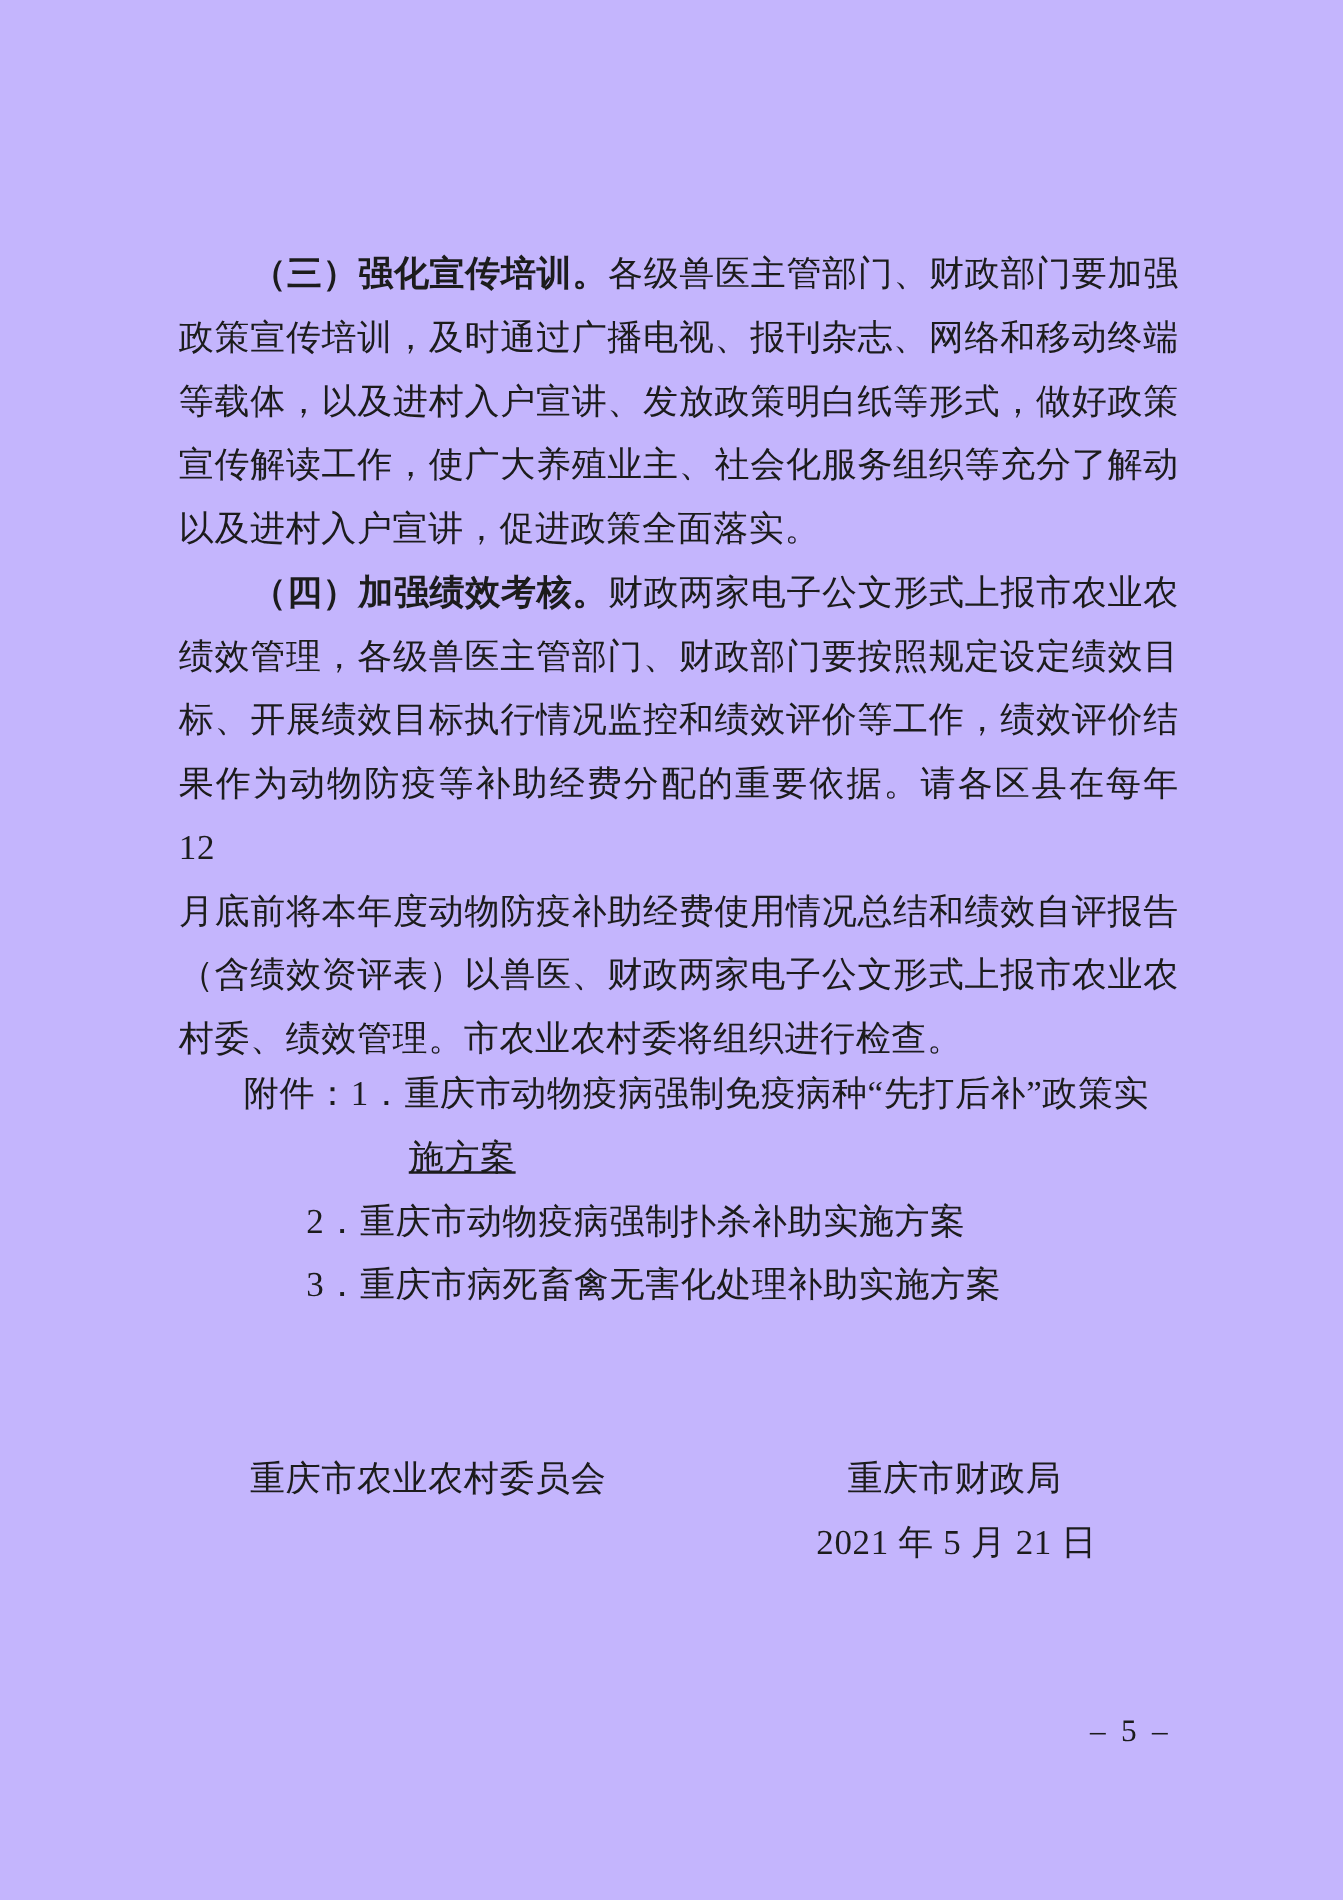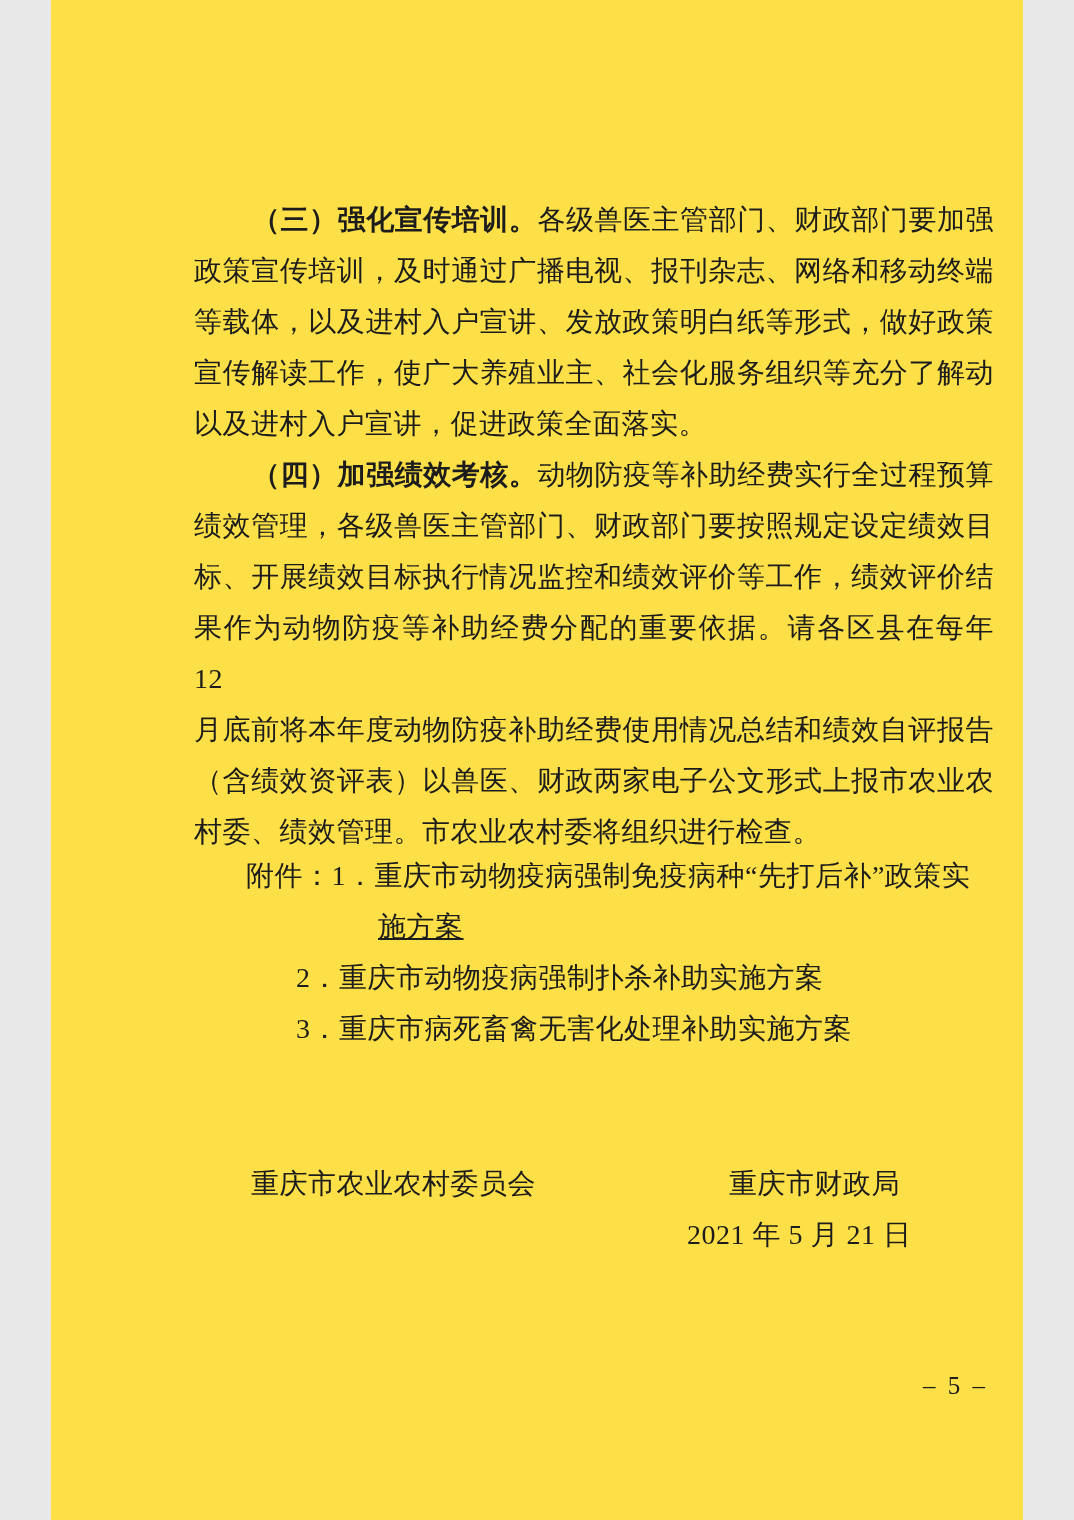--- a/index.html
+++ b/index.html
@@ -2,24 +2,24 @@
 <html><head>
 <meta charset="utf-8">
 <style>
   html, body {
     margin: 0;
     padding: 0;
     background: #e8e8e8;
   }
   .page {
     position: relative;
-    width: 972px;
+    width: 1074px;
     height: 1520px;
     margin: 0 auto;
-    background: #fde047;
+    background: #c4b5fd;
     overflow: hidden;
     font-family: "Liberation Serif", "DejaVu Serif", serif;
     color: #1c1c1c;
   }
   
   .body-text {
     position: absolute;
     left: 143px;
     top: 194px;
     width: 800px;
@@ -60,21 +60,21 @@
     left: 143px;
     top: 1158px;
     width: 800px;
     height: 110px;
     font-size: 28px;
     line-height: 51px;
     letter-spacing: 0.5px;
   }
   .sign .org-left  { position: absolute; left: 57px;  top: 0; }
   .sign .org-right { position: absolute; left: 535px; top: 0; text-align: right; }
-  .sign .date      { position: absolute; left: 493px; top: 51px; }
+  .sign .date      { position: absolute; left: 510px; top: 51px; }
   
   .pagenum {
     position: absolute;
     left: 872px;
     top: 1372px;
     font-size: 25px;
     letter-spacing: 3px;
     color: #1c1c1c;
   }
 </style>
@@ -84,21 +84,21 @@
 <div class="page">
 
   <div class="body-text">
 
     <div class="line fill ind"><span class="hd">（三）强化宣传培训。</span><span>各级兽医主管部门、财政部门要加强</span></div>
     <div class="line fill">政策宣传培训，及时通过广播电视、报刊杂志、网络和移动终端</div>
     <div class="line fill">等载体，以及进村入户宣讲、发放政策明白纸等形式，做好政策</div>
     <div class="line fill">宣传解读工作，使广大养殖业主、社会化服务组织等充分了解动</div>
     <div class="line">以及进村入户宣讲，促进政策全面落实。</div>
 
-    <div class="line fill ind"><span class="hd">（四）加强绩效考核。</span><span>动物防疫等补助经费实行全过程预算</span></div>
+    <div class="line fill ind"><span class="hd">（四）加强绩效考核。</span><span>财政两家电子公文形式上报市农业农</span></div>
     <div class="line fill">绩效管理，各级兽医主管部门、财政部门要按照规定设定绩效目</div>
     <div class="line fill">标、开展绩效目标执行情况监控和绩效评价等工作，绩效评价结</div>
     <div class="line fill">果作为动物防疫等补助经费分配的重要依据。请各区县在每年 12</div>
     <div class="line fill">月底前将本年度动物防疫补助经费使用情况总结和绩效自评报告</div>
     <div class="line fill">（含绩效资评表）以兽医、财政两家电子公文形式上报市农业农</div>
     <div class="line">村委、绩效管理。市农业农村委将组织进行检查。</div>
   </div>
 
   <div class="attach">
     <div class="a-row r1"><span>附件：</span><span>1．</span><span>重庆市动物疫病强制免疫病种“先打后补”政策实</span></div>

